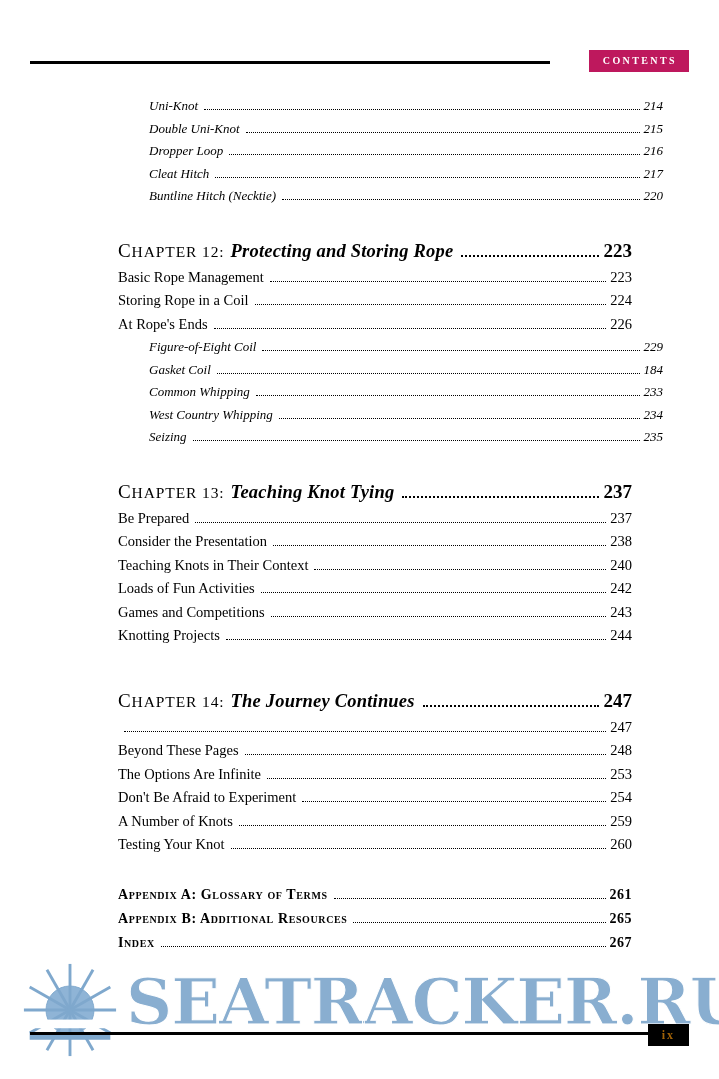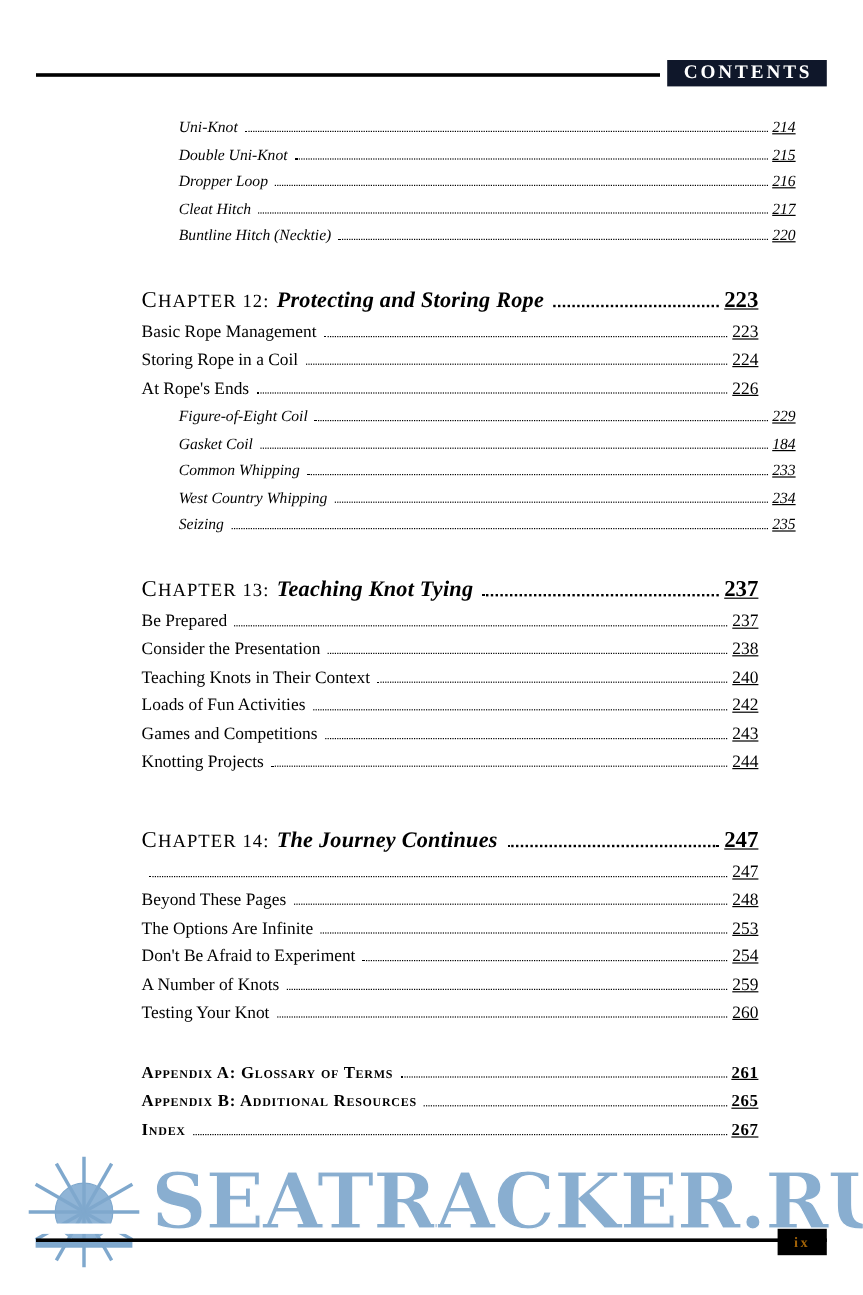--- a/index.html
+++ b/index.html
@@ -36,24 +36,24 @@
     left: 0;
     top: 11px;
     width: 520px;
     height: 3px;
     background: #000000;
   }
   .header-tab {
     position: absolute;
     right: 0;
     top: 0;
-    background: #0f172a;
+    background: #be185d;
     color: #ffffff;
     font-family: "Liberation Serif", serif;
-    font-size: 16px;
+    font-size: 10px;
     font-weight: bold;
     letter-spacing: 2.4px;
     padding: 5px 12px 5px 14px;
     line-height: 12px;
   }
 
   
   .toc {
     position: absolute;
     left: 118px;
@@ -68,21 +68,21 @@
   }
 
   .leaders {
     flex: 1 1 auto;
     border-bottom: 1px dotted #000;
     margin: 0 4px 4px 6px;
     height: 1px;
     min-width: 8px;
   }
 
-  .pg { flex: 0 0 auto; text-align: right; white-space: nowrap; text-decoration: underline; }
+  .pg { flex: 0 0 auto; text-align: right; white-space: nowrap; }
 
   
   .sub {
     font-style: italic;
     font-size: 13px;
     line-height: 22.5px;
     padding-left: 31px;
   }
   .sub .pg { font-style: italic; }
 

